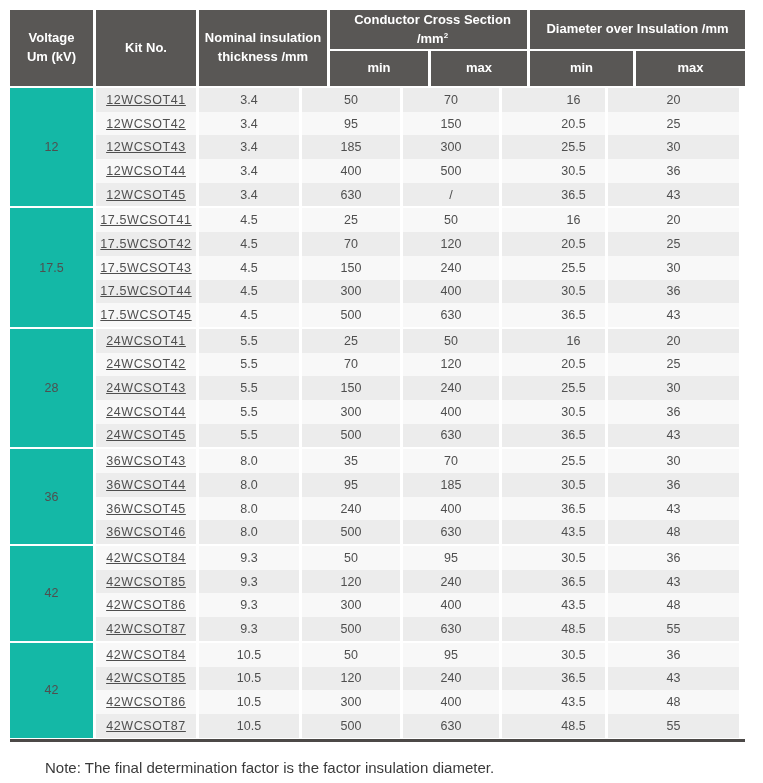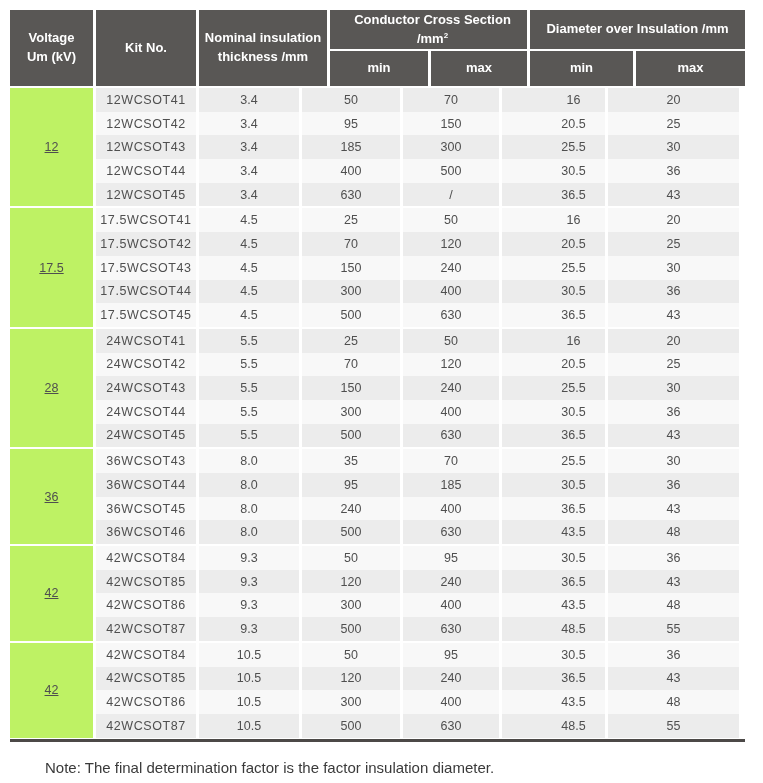--- a/index.html
+++ b/index.html
@@ -38,33 +38,33 @@
   .s2 { grid-column: 5; grid-row: 2; }
   .s3 { grid-column: 6; grid-row: 2; }
   .s4 { grid-column: 7; grid-row: 2; }
   .hcell sup { font-size: 8px; line-height: 0; vertical-align: super; }
 
   
   .block { display: flex; column-gap: 3px; margin-bottom: 2px; }
   .block:last-child { margin-bottom: 0; }
   .vcell {
     width: 83px; flex: 0 0 83px;
-    background: #bef264;
+    background: #14b8a6;
     display: flex; align-items: center; justify-content: center;
-    font-size: 12.5px; color: #4f4f4f; text-decoration: underline;
+    font-size: 12.5px; color: #4f4f4f;
   }
   .rows { display: flex; flex-direction: column; }
   .row { display: flex; column-gap: 3px; height: 23.7px; }
   .cell {
     display: flex; align-items: center; justify-content: center;
     font-size: 12.5px; color: #4f4f4f;
   }
   .row.shade .cell { background: #ececec; }
   .row.plain .cell { background: #f8f8f8; }
-  .kit  { width: 100px; letter-spacing: 0.6px; }
+  .kit  { width: 100px; letter-spacing: 0.6px; text-decoration: underline; }
   .nom  { width: 100px; }
   .cmin { width: 98px; }
   .cmax { width: 96px; }
   .dmin { width: 103px; padding-left: 40px; }
   .dmax { width: 131px; text-align: center; }
 
   .rule { width: 735px; height: 3px; background: #4c4947; margin-top: 1px; }
 
   .note {
     margin: 17px 0 0 35px;

